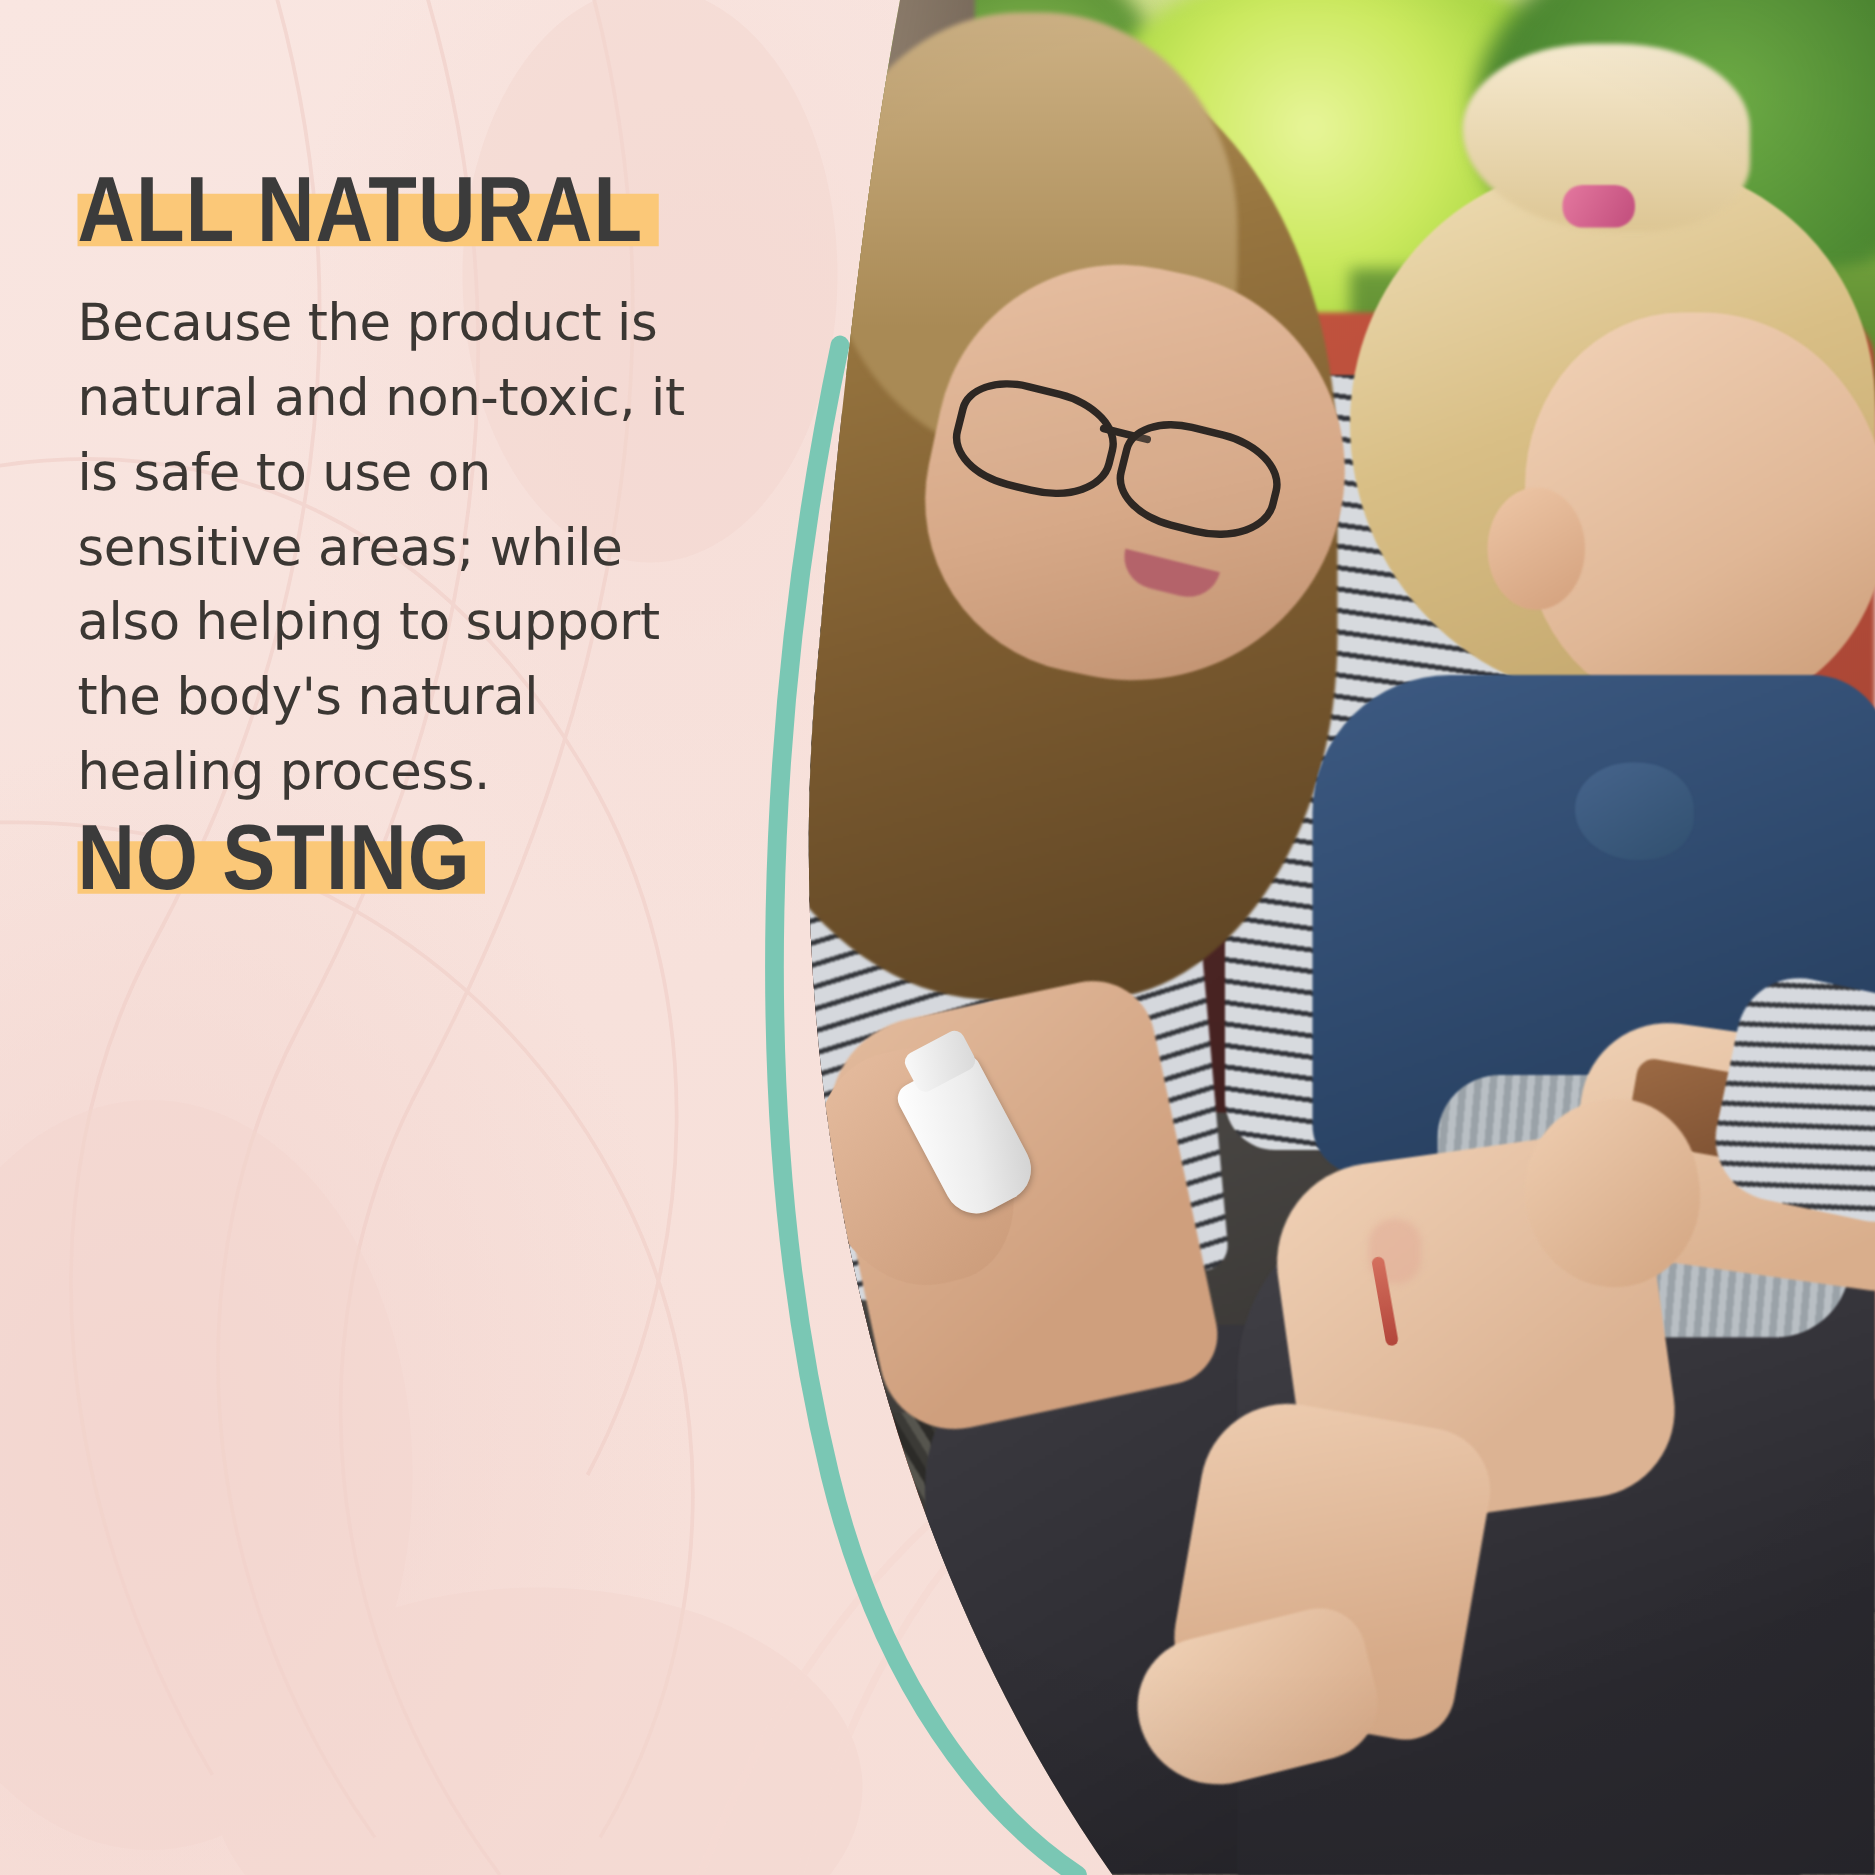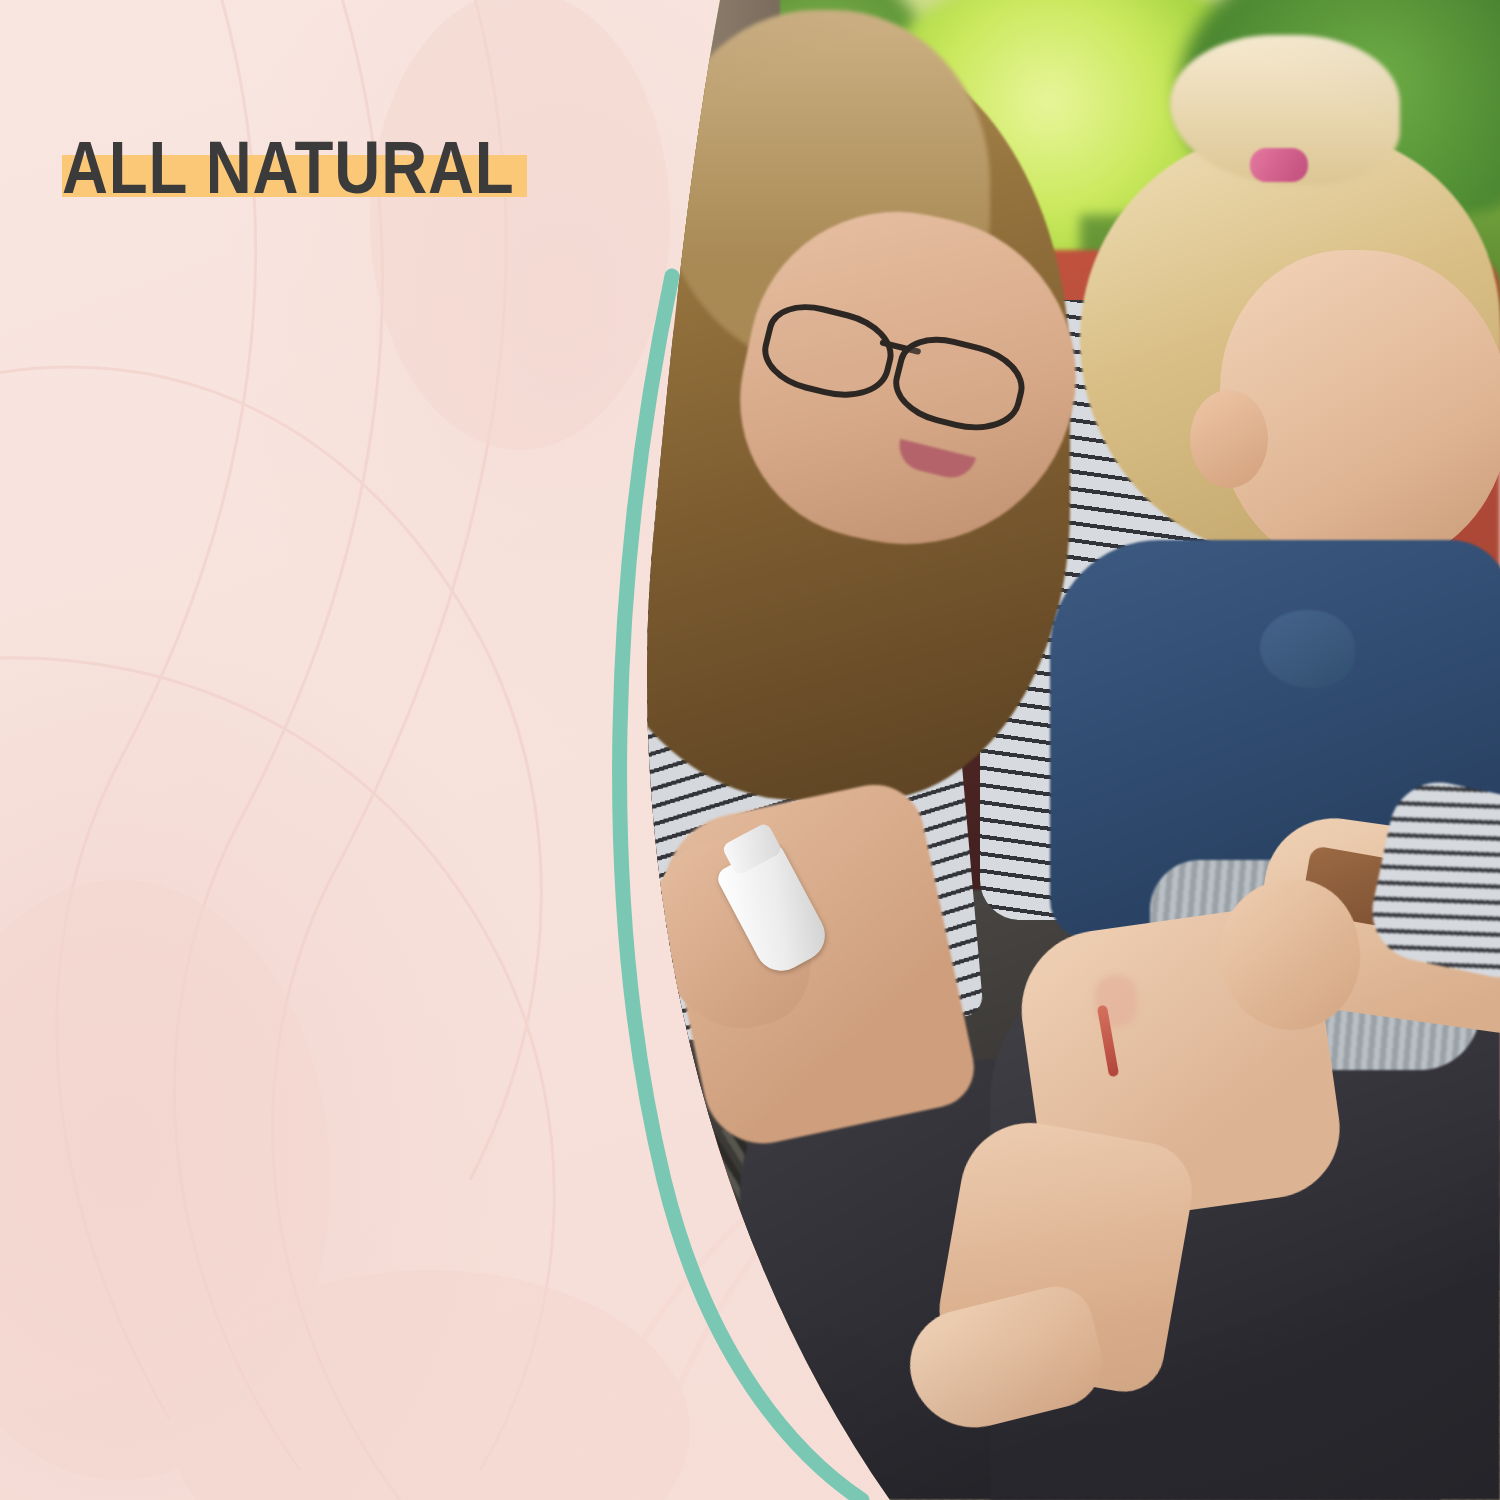--- a/index.html
+++ b/index.html
@@ -245,19 +245,24 @@
     <path d="M 672 276 C 612 560 596 900 664 1180 C 706 1352 790 1452 862 1500" fill="none" stroke="#7ac7b4" stroke-width="15" stroke-linecap="round"></path>
   </svg>
 
   <div class="content">
 
     <div class="block b1">
       <div class="heading-wrap">
         <span class="heading-hl" style="width: 464.521px;"></span>
         <h2 class="heading">ALL NATURAL</h2>
       </div>
+      <p class="body-text">Because the product is natural and non-toxic, it is safe to use on sensitive areas; while also helping to support the body's natural healing process.</p>
     </div>
 
     <div class="block b2">
+      <div class="heading-wrap">
+        <span class="heading-hl" style="width: 326.491px;"></span>
+        <h2 class="heading">NO STING</h2>
+      </div>
     </div>
 
   </div>
 </div>
 
 </body></html>

